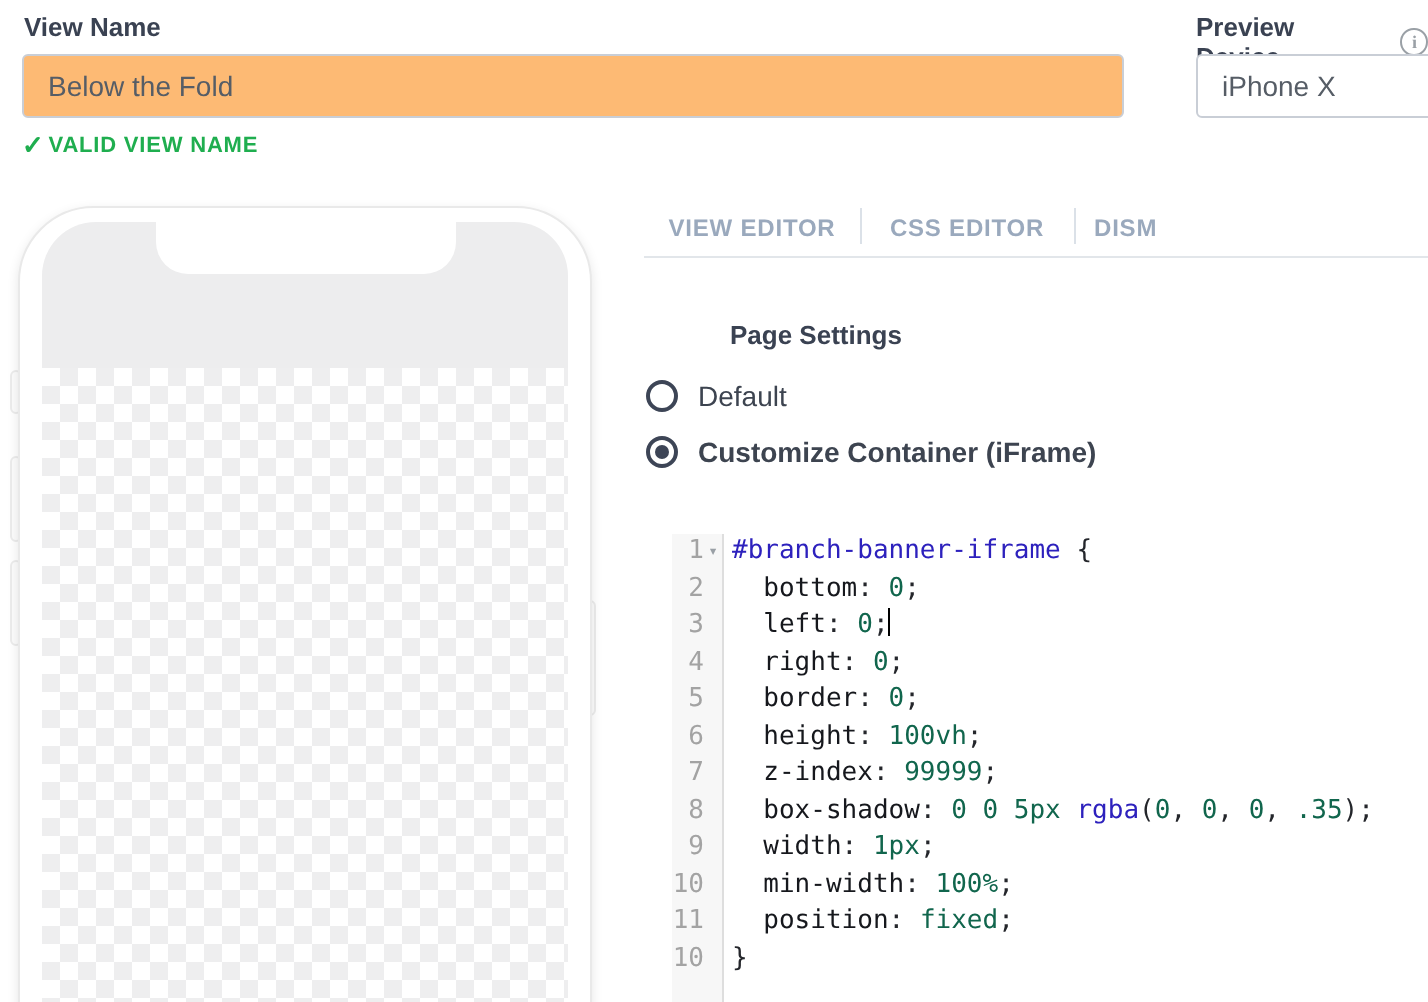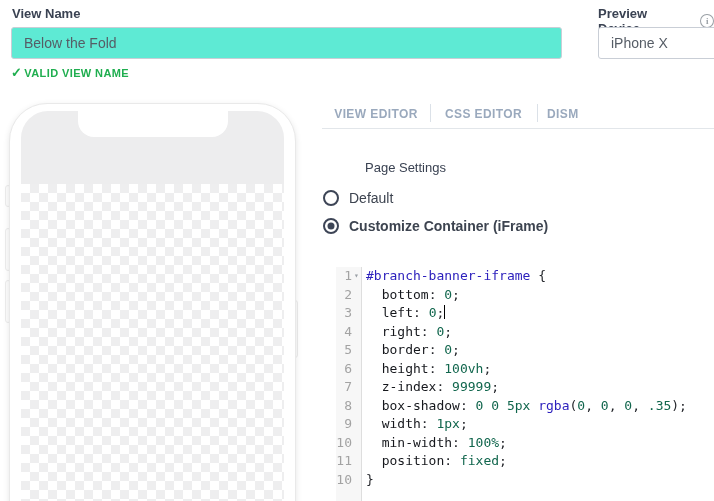--- a/index.html
+++ b/index.html
@@ -7,21 +7,21 @@
   body {
     position:relative; overflow:hidden; background:#fff;
     font-family:"Liberation Sans", sans-serif; color:#3a4252;
   }
   
   .field-label { position:absolute; font-size:13px; font-weight:700; color:#3a4252; }
   #viewname-label { left:12px; top:6px; }
   #viewname-input {
     position:absolute; left:11px; top:27px; width:551px; height:32px;
     border:1px solid #c9ced6; border-radius:3px; padding:0 12px;
-    font-family:"Liberation Sans", sans-serif; font-size:14px; color:#565d66; background:#5eead4;
+    font-family:"Liberation Sans", sans-serif; font-size:14px; color:#565d66; background:#fdba74;
   }
   #valid-msg { position:absolute; left:11px; top:65px; font-size:11px; font-weight:700;
     letter-spacing:.4px; color:#1fae4f; display:flex; align-items:center; }
   #valid-msg .check { font-size:13px; margin-right:2px; font-weight:700; }
   #device-label-row { position:absolute; left:598px; top:6px; display:flex; align-items:center; gap:11px; }
   .info-icon {
     display:inline-flex; align-items:center; justify-content:center;
     width:14px; height:14px; border:1px solid #9aa0a6; border-radius:50%;
     color:#9aa0a6; font-size:9px; font-weight:700; font-family:"Liberation Serif", serif;
     cursor:pointer;
@@ -73,21 +73,21 @@
   }
   .tab.active { color:#333b49; }
   .tab.active::after {
     content:""; position:absolute; left:0; right:0; bottom:-1px; height:4px; background:#1f7fd2;
   }
   #tab-0 { width:108px; }
   #tab-1 { width:107px; }
   #tab-2 { width:141px; }
   #tab-3 { width:120px; justify-content:flex-start; padding-left:10px; }
   
-  #page-settings-title { position:absolute; left:326px; top:160px; font-size:13px; font-weight:400;padding-left:39px; }
+  #page-settings-title { position:absolute; left:326px; top:160px; font-size:13px; font-weight:700;padding-left:39px; }
   .radio-row { position:absolute; left:323px; display:flex; align-items:center; cursor:pointer; }
   #radio-row-0 { top:190px; }
   #radio-row-1 { top:218px;font-weight:bold; }
   .radio-circle {
     width:16px; height:16px; border:2px solid #3d4556; border-radius:50%;
     margin-right:10px; position:relative; background:#fff;
   }
   .radio-row.selected .radio-circle::after {
     content:""; position:absolute; left:50%; top:50%; transform:translate(-50%,-50%);
     width:7px; height:7px; border-radius:50%; background:#3d4556;

